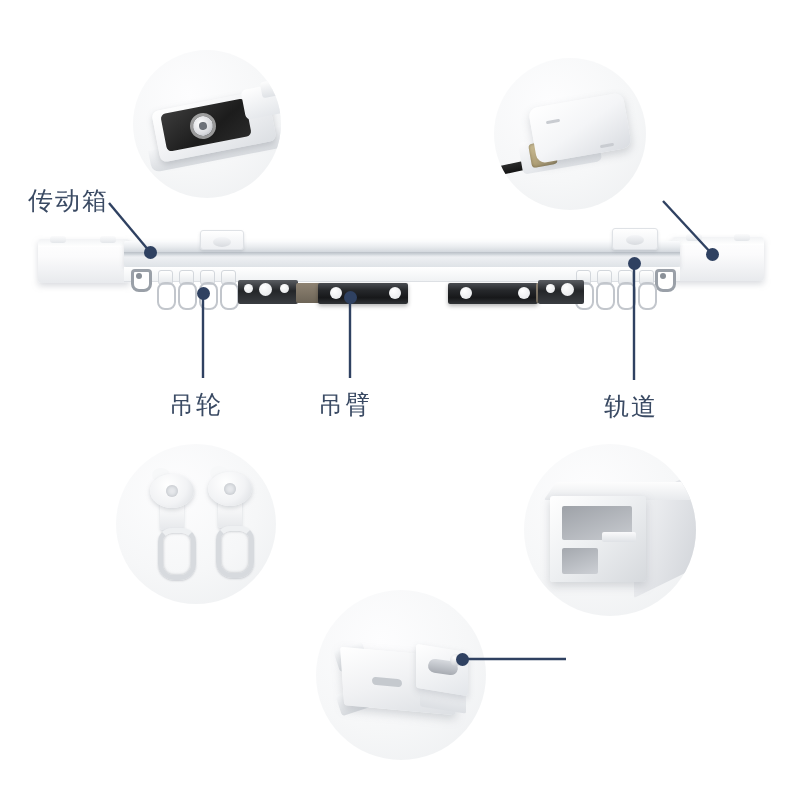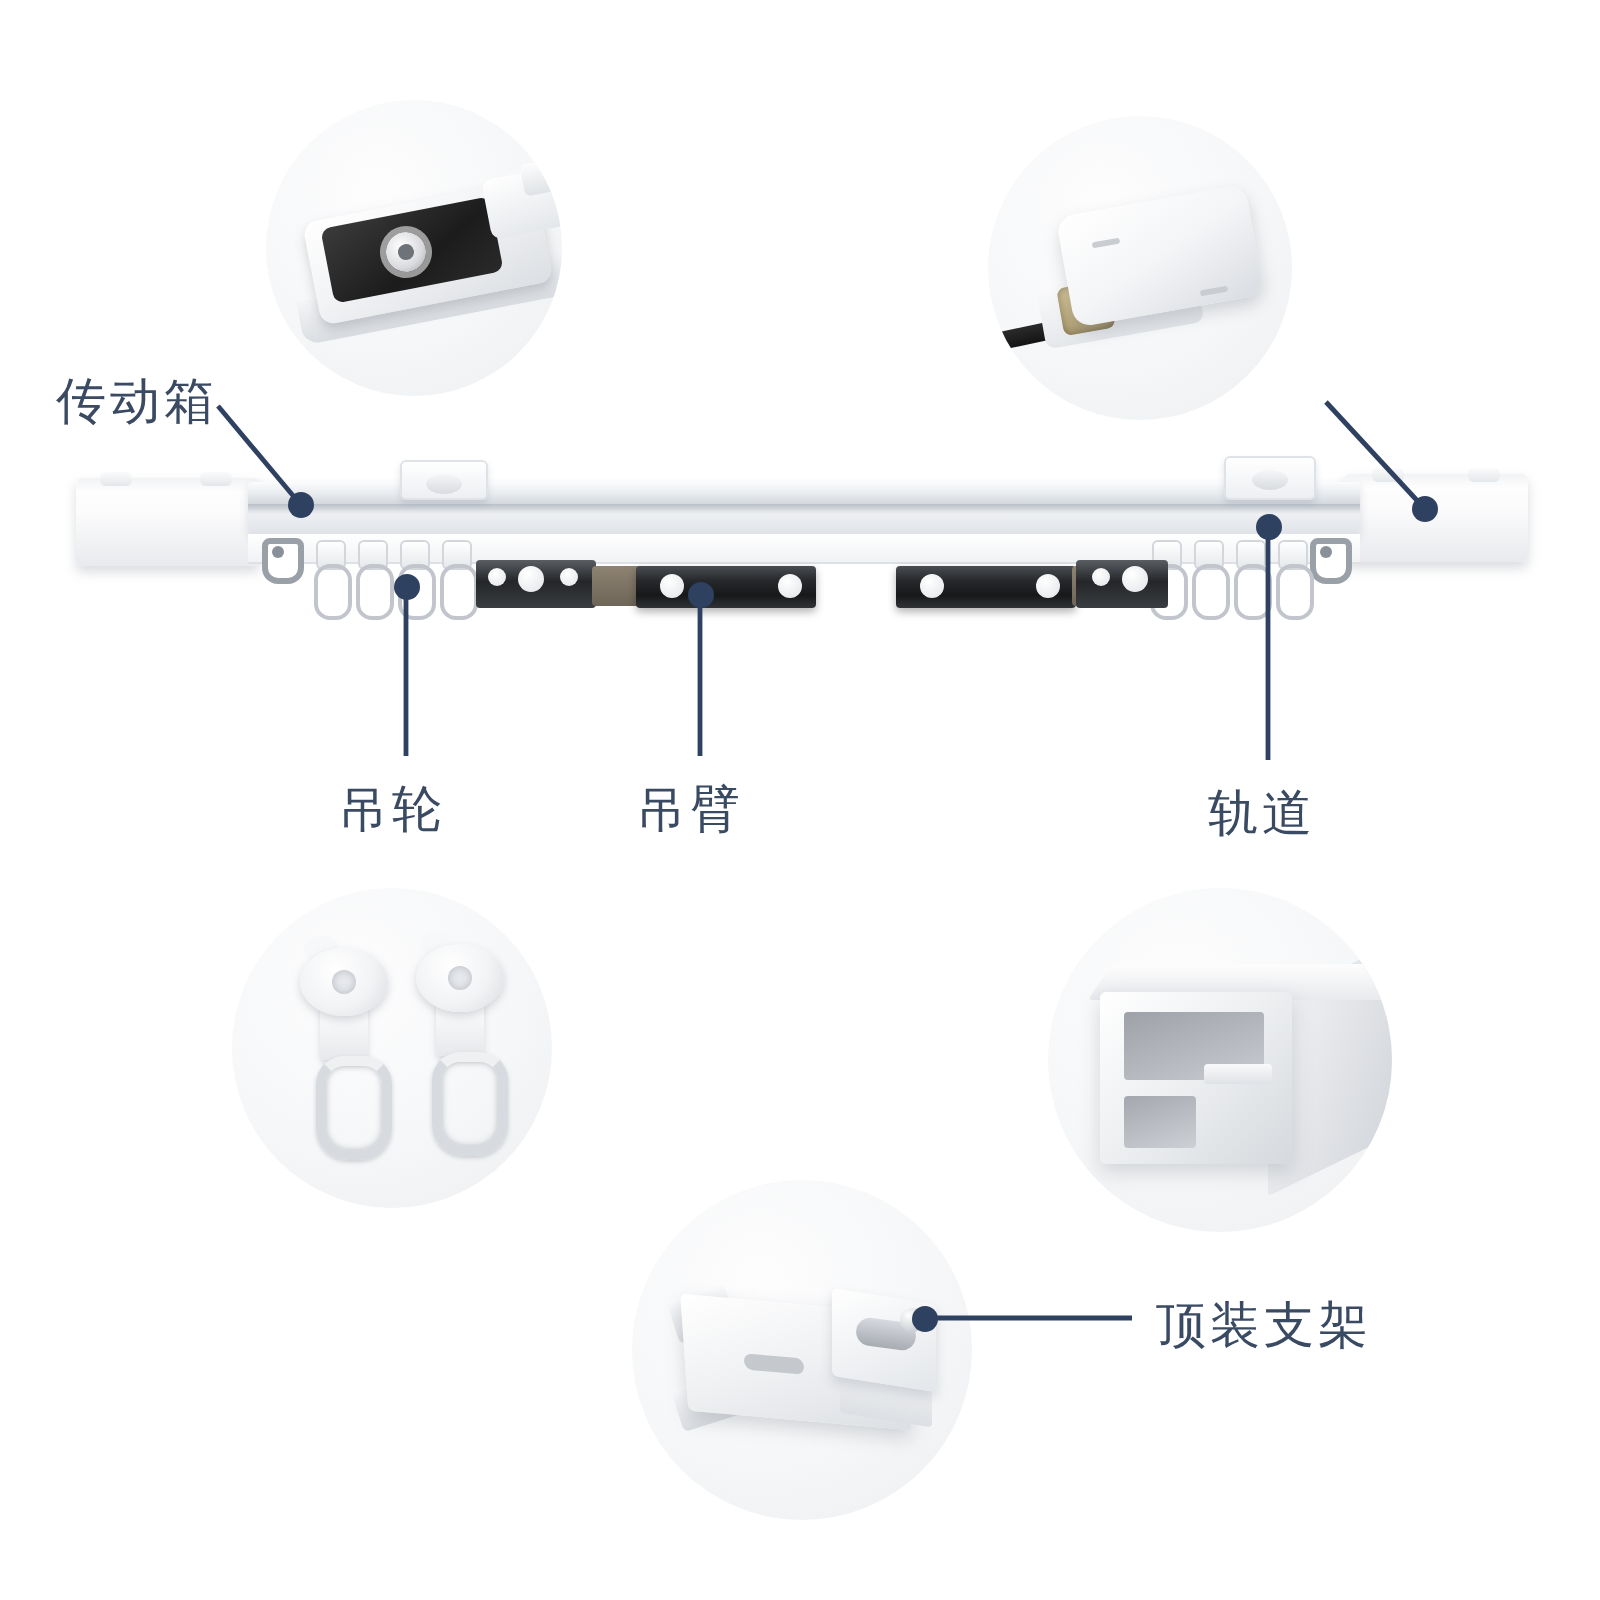--- a/index.html
+++ b/index.html
@@ -411,15 +411,14 @@
   <div class="dot" style="left:706px;top:248px;"></div>
   <div class="dot" style="left:197px;top:287px;"></div>
   <div class="dot" style="left:344px;top:291px;"></div>
   <div class="dot" style="left:628px;top:257px;"></div>
   <div class="dot" style="left:456px;top:653px;"></div>
 
   <div class="lbl" style="left:28px;top:184px;">传动箱</div>
   <div class="lbl" style="left:169px;top:388px;">吊轮</div>
   <div class="lbl" style="left:318px;top:388px;">吊臂</div>
   <div class="lbl" style="left:604px;top:390px;">轨道</div>
-  <div class="lbl" style="left:578px;top:646px;">顶装支架</div>
 
 </div>
 
 </body></html>

